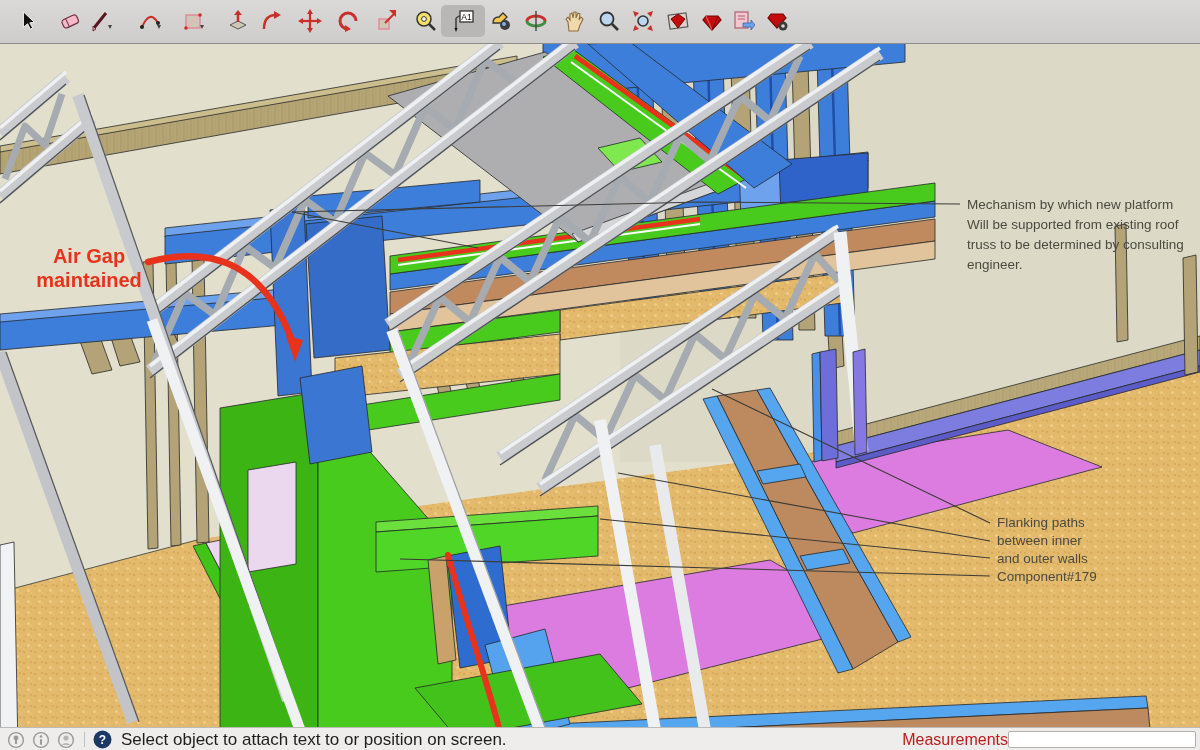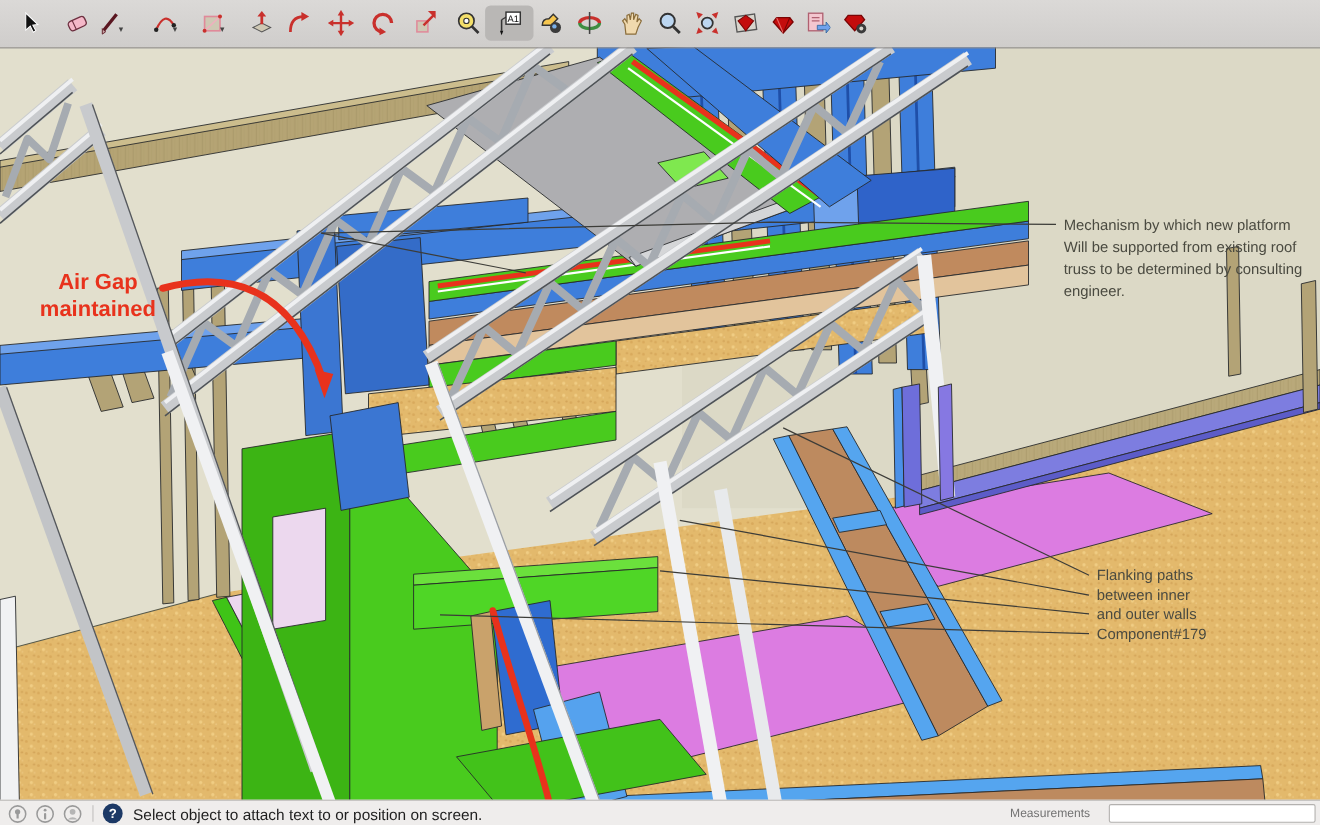--- a/index.html
+++ b/index.html
@@ -12,23 +12,23 @@
     justify-content:center;border-radius:5px;cursor:default;}
   .tool.active{background:#b9b7b5;}
   .dd{position:absolute;top:17px;font-size:8px;color:#444;}
   
   #scene{position:absolute;left:0;top:0;z-index:1;}
   
   #statusbar{position:absolute;left:0;top:727px;width:1200px;height:23px;background:#efedec;
     border-top:1px solid #bdbbb9;z-index:30;display:flex;align-items:center;}
   .sb-ic{margin-left:7px;flex:0 0 auto;}
   #sb-sep{width:1px;height:15px;background:#c2c0be;margin:0 8px 0 9px;}
-  #sb-msg{font-size:14px;color:#1e1e1e;margin-left:9px;white-space:nowrap;text-align:center;}
+  #sb-msg{font-size:17px;color:#1e1e1e;margin-left:9px;white-space:nowrap;text-align:center;}
   #sb-right{margin-left:auto;display:flex;align-items:center;}
-  #sb-meas{font-size:11px;color:#737373;margin-right:17px;}
+  #sb-meas{font-size:16px;color:#b91c1c;margin-right:0;}
   #sb-input{width:180px;height:15px;border:1px solid #b3b1af;background:#fff;border-radius:2px;
     margin-right:4px;font-size:11px;padding:0 3px;}
   text{font-family:"Liberation Sans",sans-serif;}
 </style>
 </head>
 <body>
 
 <div id="app">
 
 <svg id="scene" width="1200" height="750" viewBox="0 0 1200 750">

